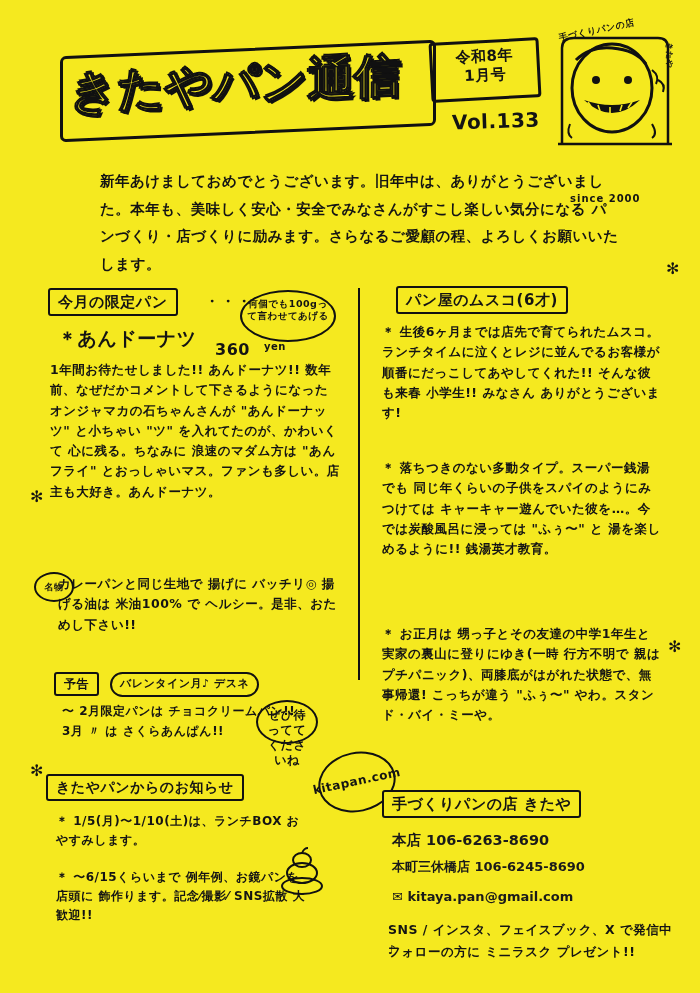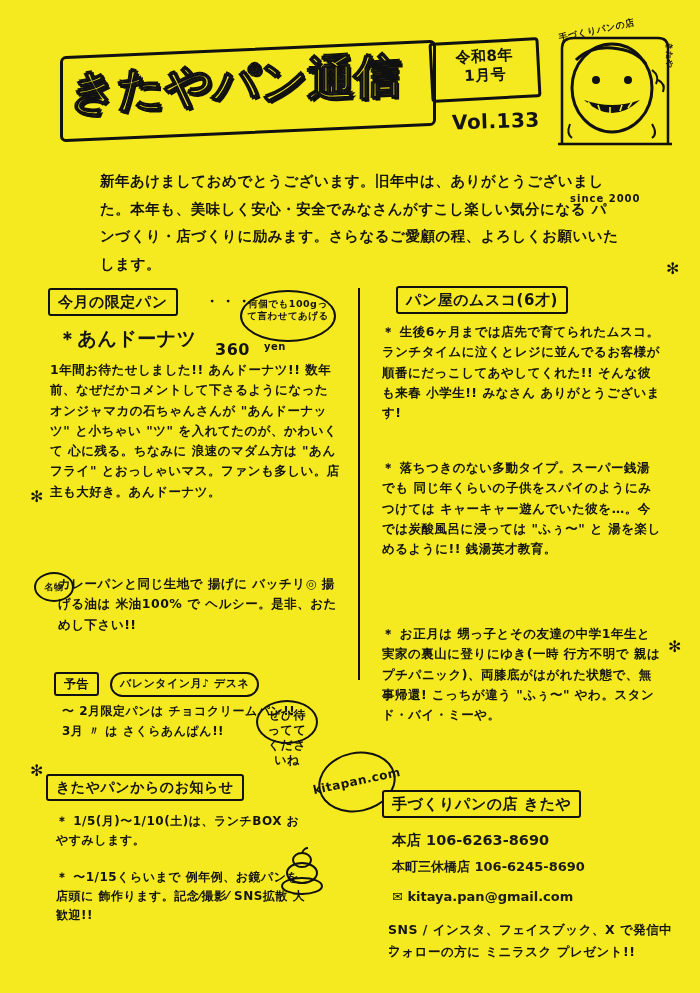--- a/index.html
+++ b/index.html
@@ -201,21 +201,21 @@
   <div class="body-col hw" style="left:58px;top:574px;width:290px;">カレーパンと同じ生地で 揚げに バッチリ◎ 揚げる油は 米油100% で ヘルシー。是非、おためし下さい!!</div>
 
   <div class="hdbox hw" style="left:54px;top:672px;font-size:12px;">予告</div>
   <div class="roundbox hw" style="left:110px;top:672px;">バレンタイン月♪ デスネ</div>
   <div class="bubble hw" style="left:256px;top:700px;width:62px;height:44px;font-size:12px;">ぜひ待っててくださいね</div>
   <div class="memo hw" style="left:62px;top:702px;width:280px;">〜 2月限定パンは チョコクリームパン!!</div>
   <div class="memo hw" style="left:62px;top:722px;width:280px;">3月 〃  は さくらあんぱん!!</div>
 
   <div class="hdbox hw" style="left:46px;top:774px;font-size:14px;">きたやパンからのお知らせ</div>
   <div class="memo hw" style="left:56px;top:812px;width:250px;">＊ 1/5(月)〜1/10(土)は、ランチBOX おやすみします。</div>
-  <div class="memo hw" style="left:56px;top:868px;width:250px;">＊ 〜1/15くらいまで 例年例、お鏡パンを店頭に 飾作ります。記念⁄撮影⁄ SNS拡散 大歓迎!!</div>
+  <div class="memo hw" style="left:56px;top:868px;width:250px;">＊ 〜6/15くらいまで 例年例、お鏡パンを店頭に 飾作ります。記念⁄撮影⁄ SNS拡散 大歓迎!!</div>
 
   <div class="kitapan-badge hw">kitapan.com</div>
 
   <svg class="tiny-illus" style="left:272px;top:846px;" width="60" height="52" viewBox="0 0 60 52">
     <ellipse cx="30" cy="40" rx="20" ry="8" fill="none" stroke="#111" stroke-width="2"></ellipse>
     <ellipse cx="30" cy="27" rx="15" ry="10" fill="none" stroke="#111" stroke-width="2"></ellipse>
     <ellipse cx="30" cy="14" rx="9" ry="7" fill="none" stroke="#111" stroke-width="2"></ellipse>
     <path d="M30,7 q2,-5 6,-5" stroke="#111" stroke-width="1.8" fill="none"></path>
   </svg>
 

